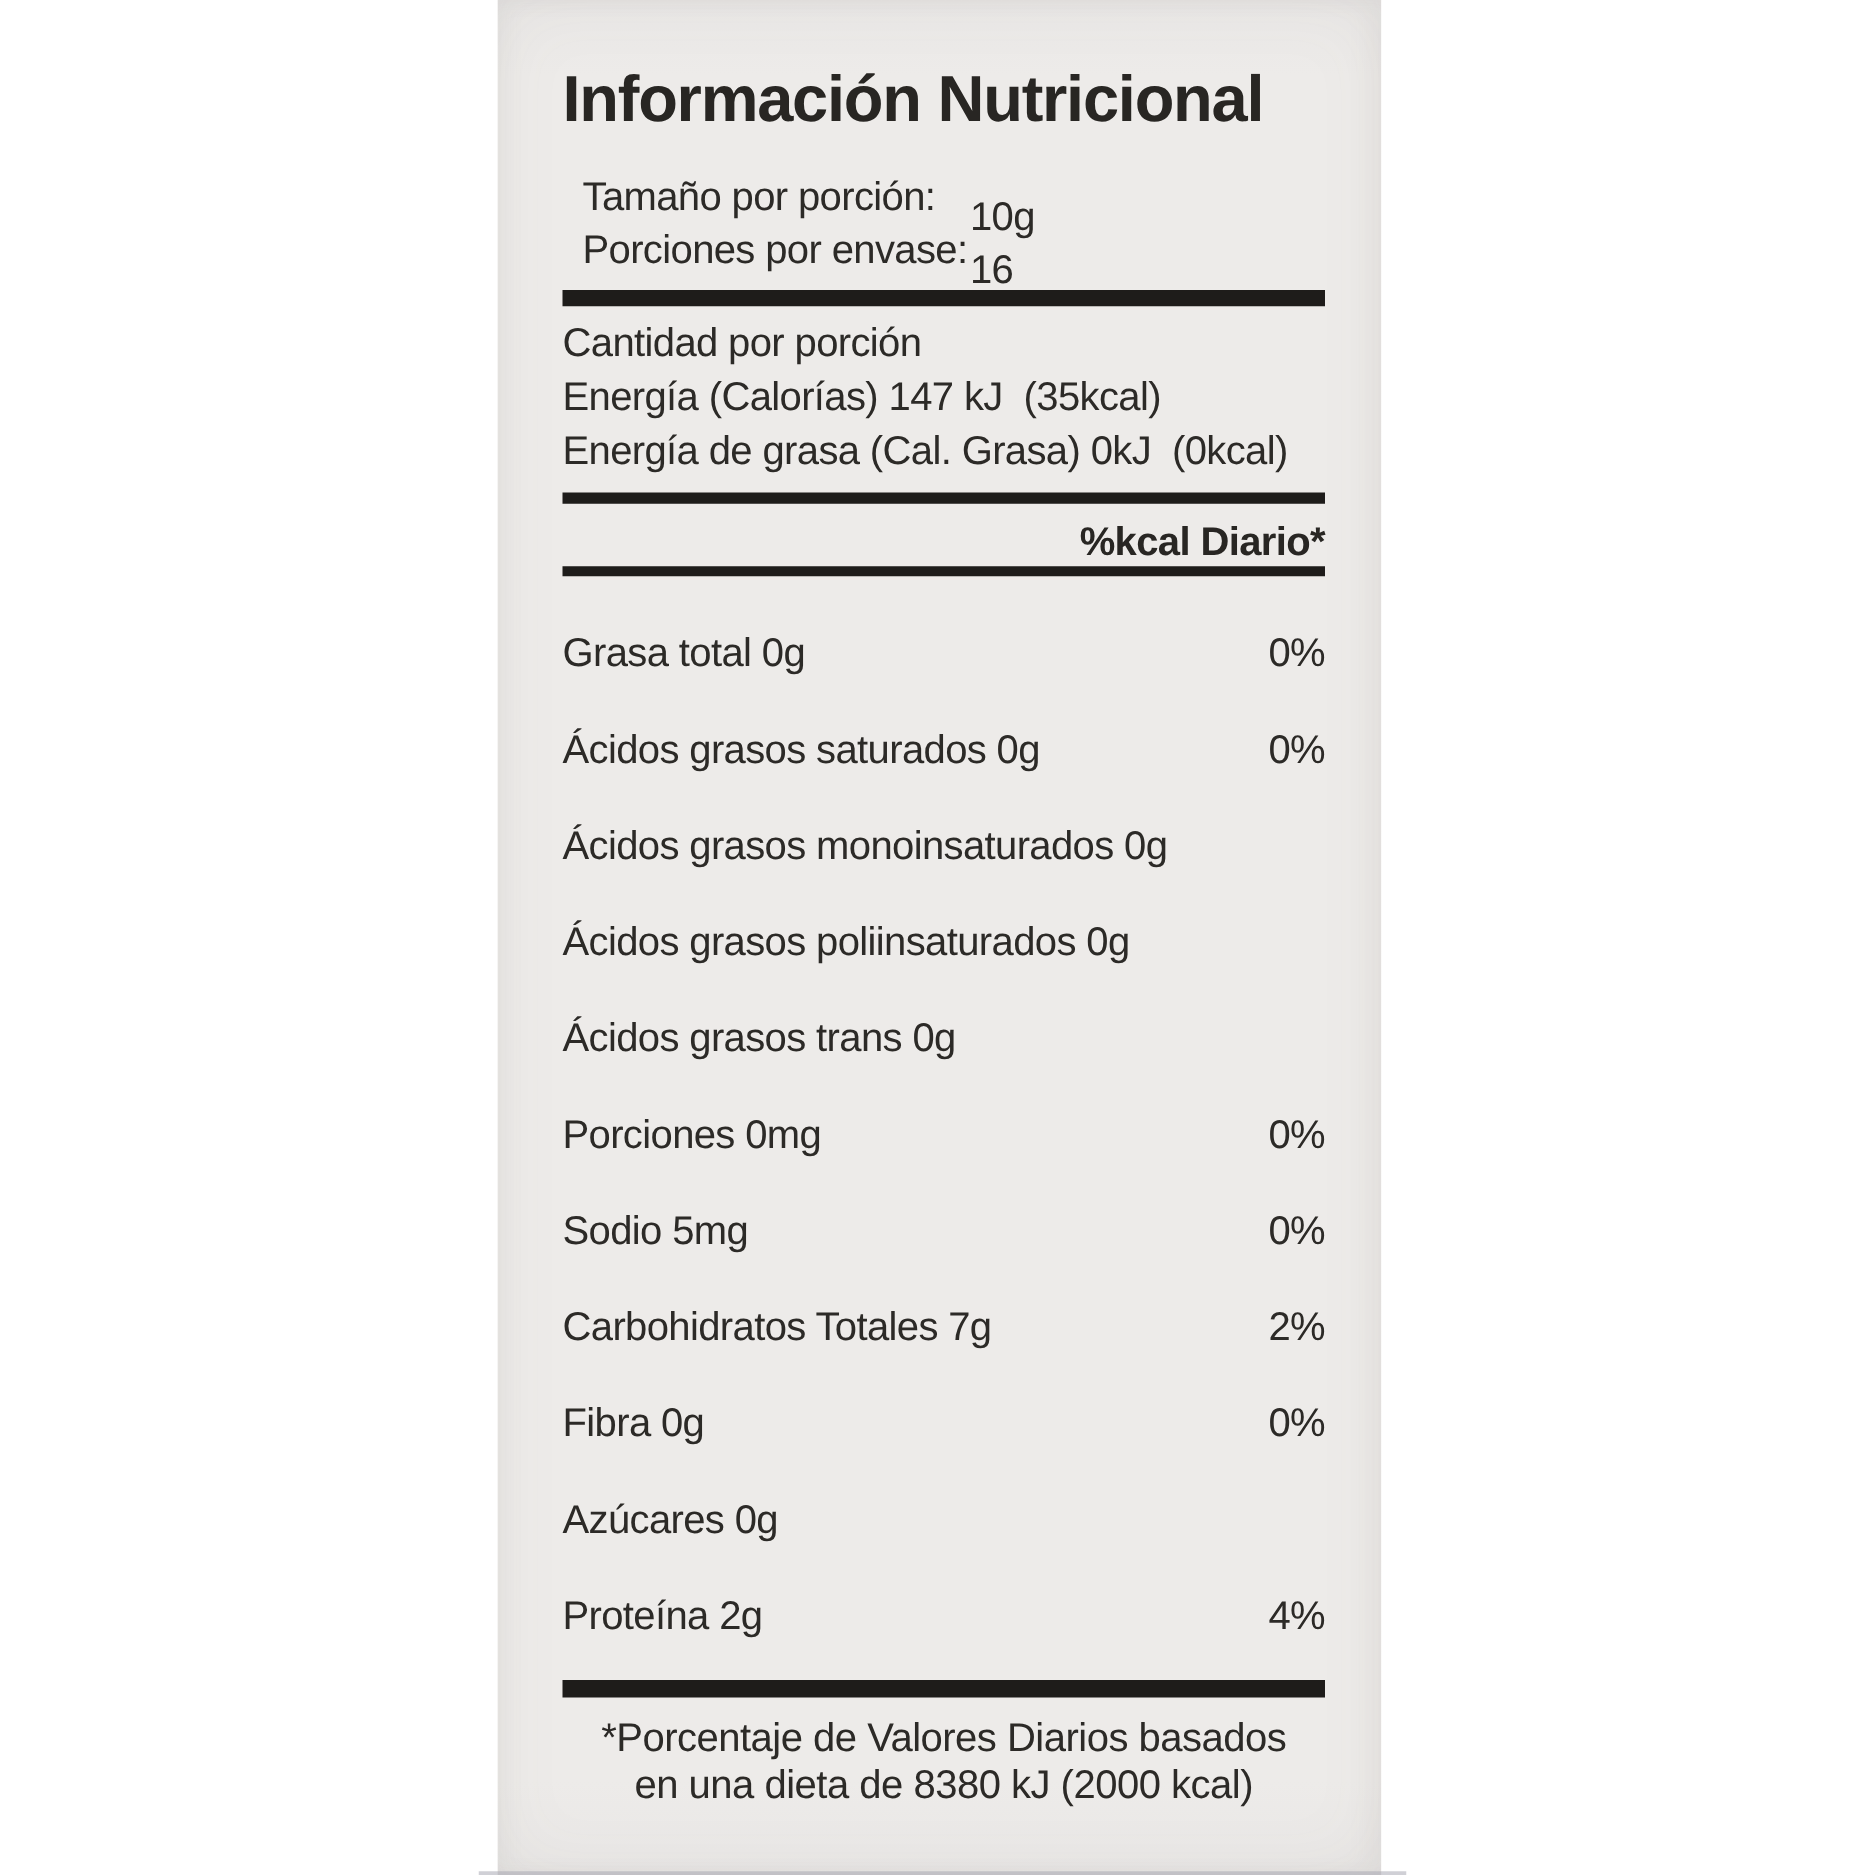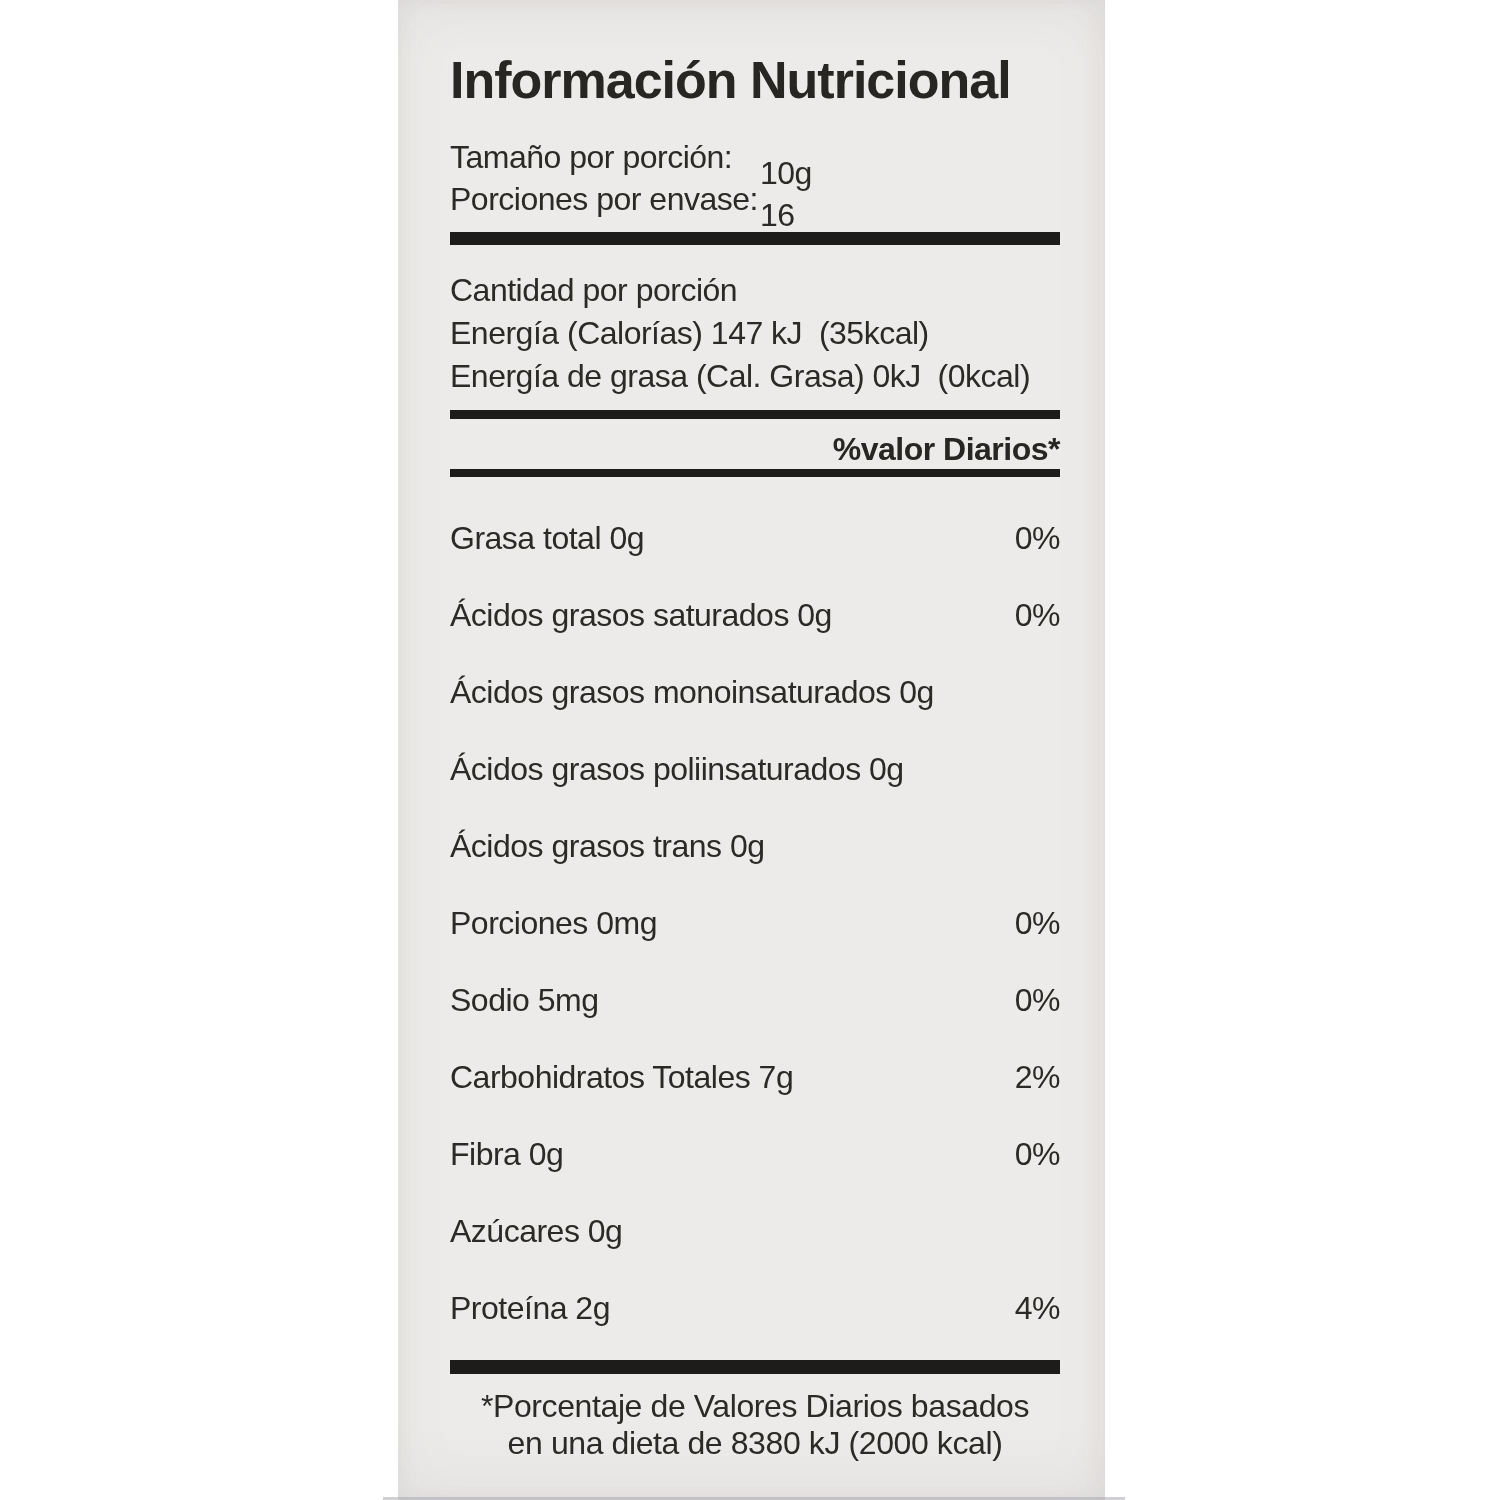--- a/index.html
+++ b/index.html
@@ -45,35 +45,36 @@
     line-height: 52px;
     font-weight: 700;
     letter-spacing: -1px;
     color: #282623;
   }
   .serving { margin-top: 30px; }
   .serv-line {
     position: relative;
     line-height: 42px;
     white-space: nowrap;
+    margin-left: 16px;
   }
   .serv-val {
     position: absolute;
     left: 310px;
     top: 16px;
   }
   .bar {
     background: #1e1c1a;
     width: 100%;
   }
   .bar-thick  { height: 13px; margin-top: 12px; }
   .bar-med    { height: 9px;  margin-top: 12px; }
   .bar-thin   { height: 8px;  margin-top: 0; }
   .bar-bottom { height: 14px; margin-top: 31px; }
-  .energy { margin-top: 24px; }
+  .energy { margin-top: 8px; }
   .energy > div { line-height: 43px; white-space: pre; }
   .dv-header {
     margin-top: 10px;
     line-height: 40px;
     font-weight: 700;
     text-align: right;
     color: #282623;
   }
   .rows { margin-top: 40px; }
   .nrow {
@@ -126,21 +127,21 @@
       <div class="bar bar-thick"></div>
 
       <div class="energy">
         <div>Cantidad por porción</div>
         <div>Energía (Calorías) 147 kJ  (35kcal)</div>
         <div>Energía de grasa (Cal. Grasa) 0kJ  (0kcal)</div>
       </div>
 
       <div class="bar bar-med"></div>
 
-      <div class="dv-header">%valor Diarios*</div>
+      <div class="dv-header">%kcal Diario*</div>
 
       <div class="bar bar-thin"></div>
 
       <div class="rows">
         <div class="nrow">
           <span class="nname">Grasa total 0g</span>
           <span class="npct">0%</span>
         </div>
         <div class="nrow">
           <span class="nname">Ácidos grasos saturados 0g</span>

